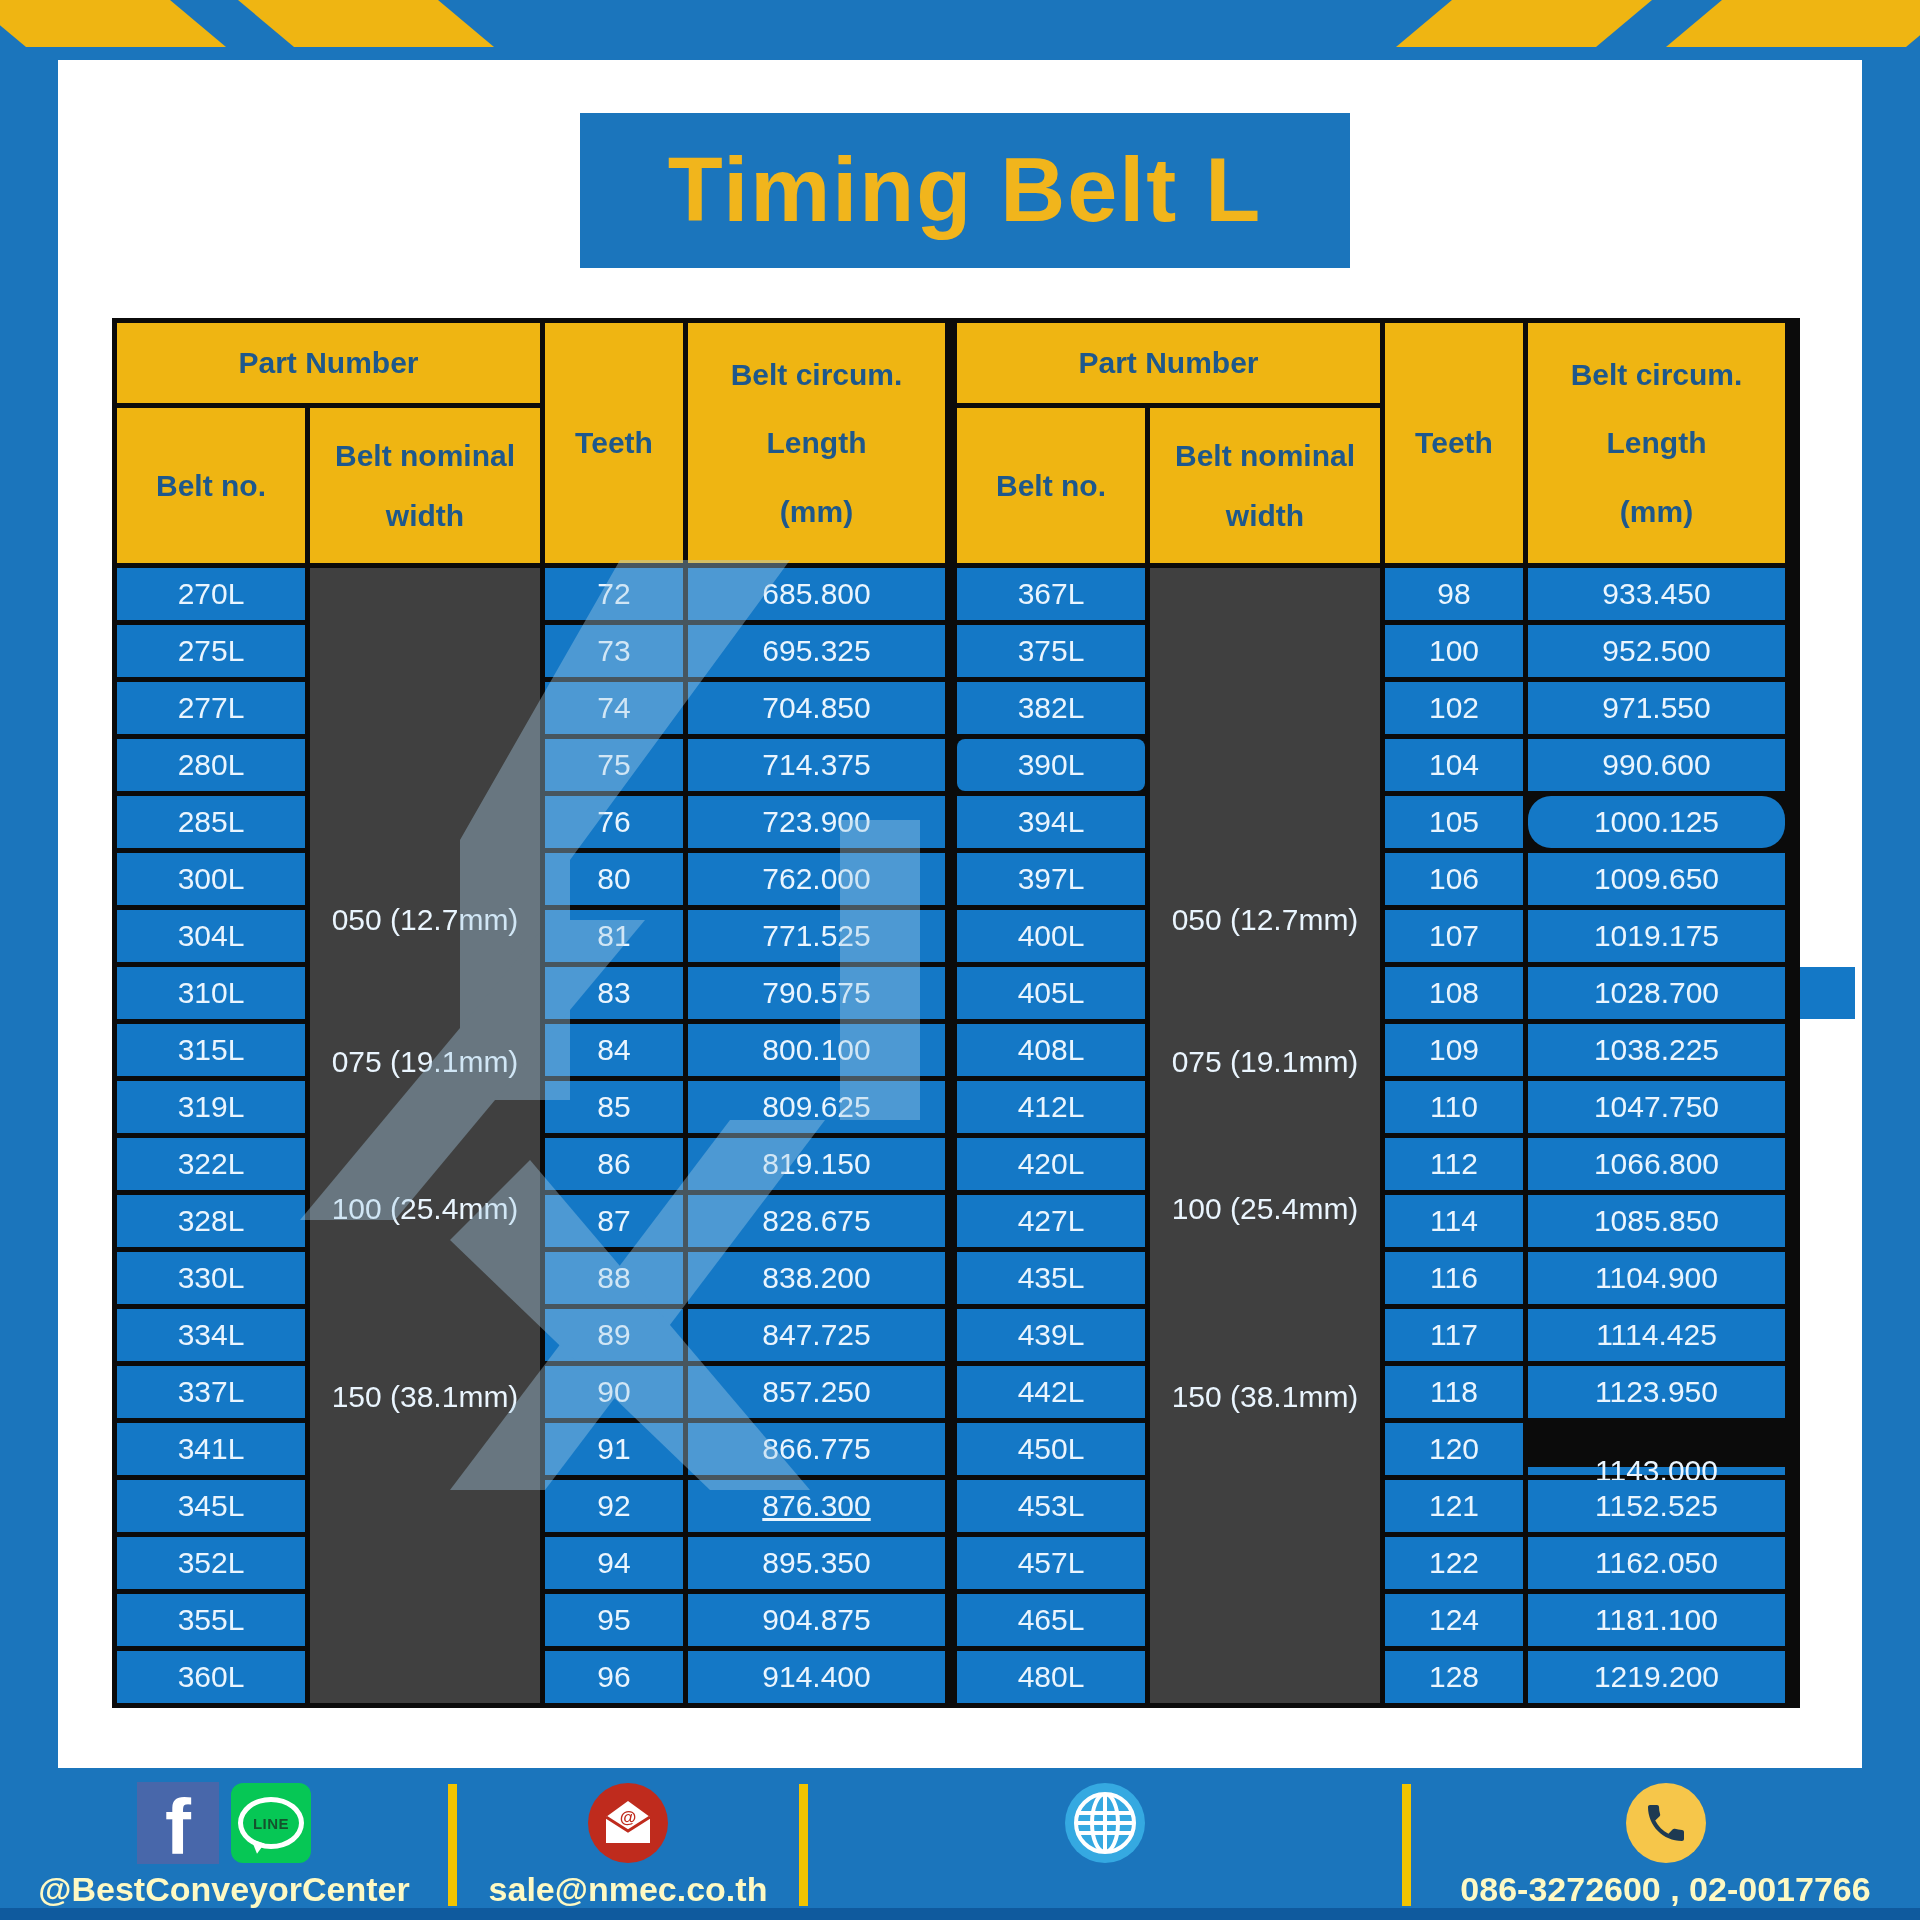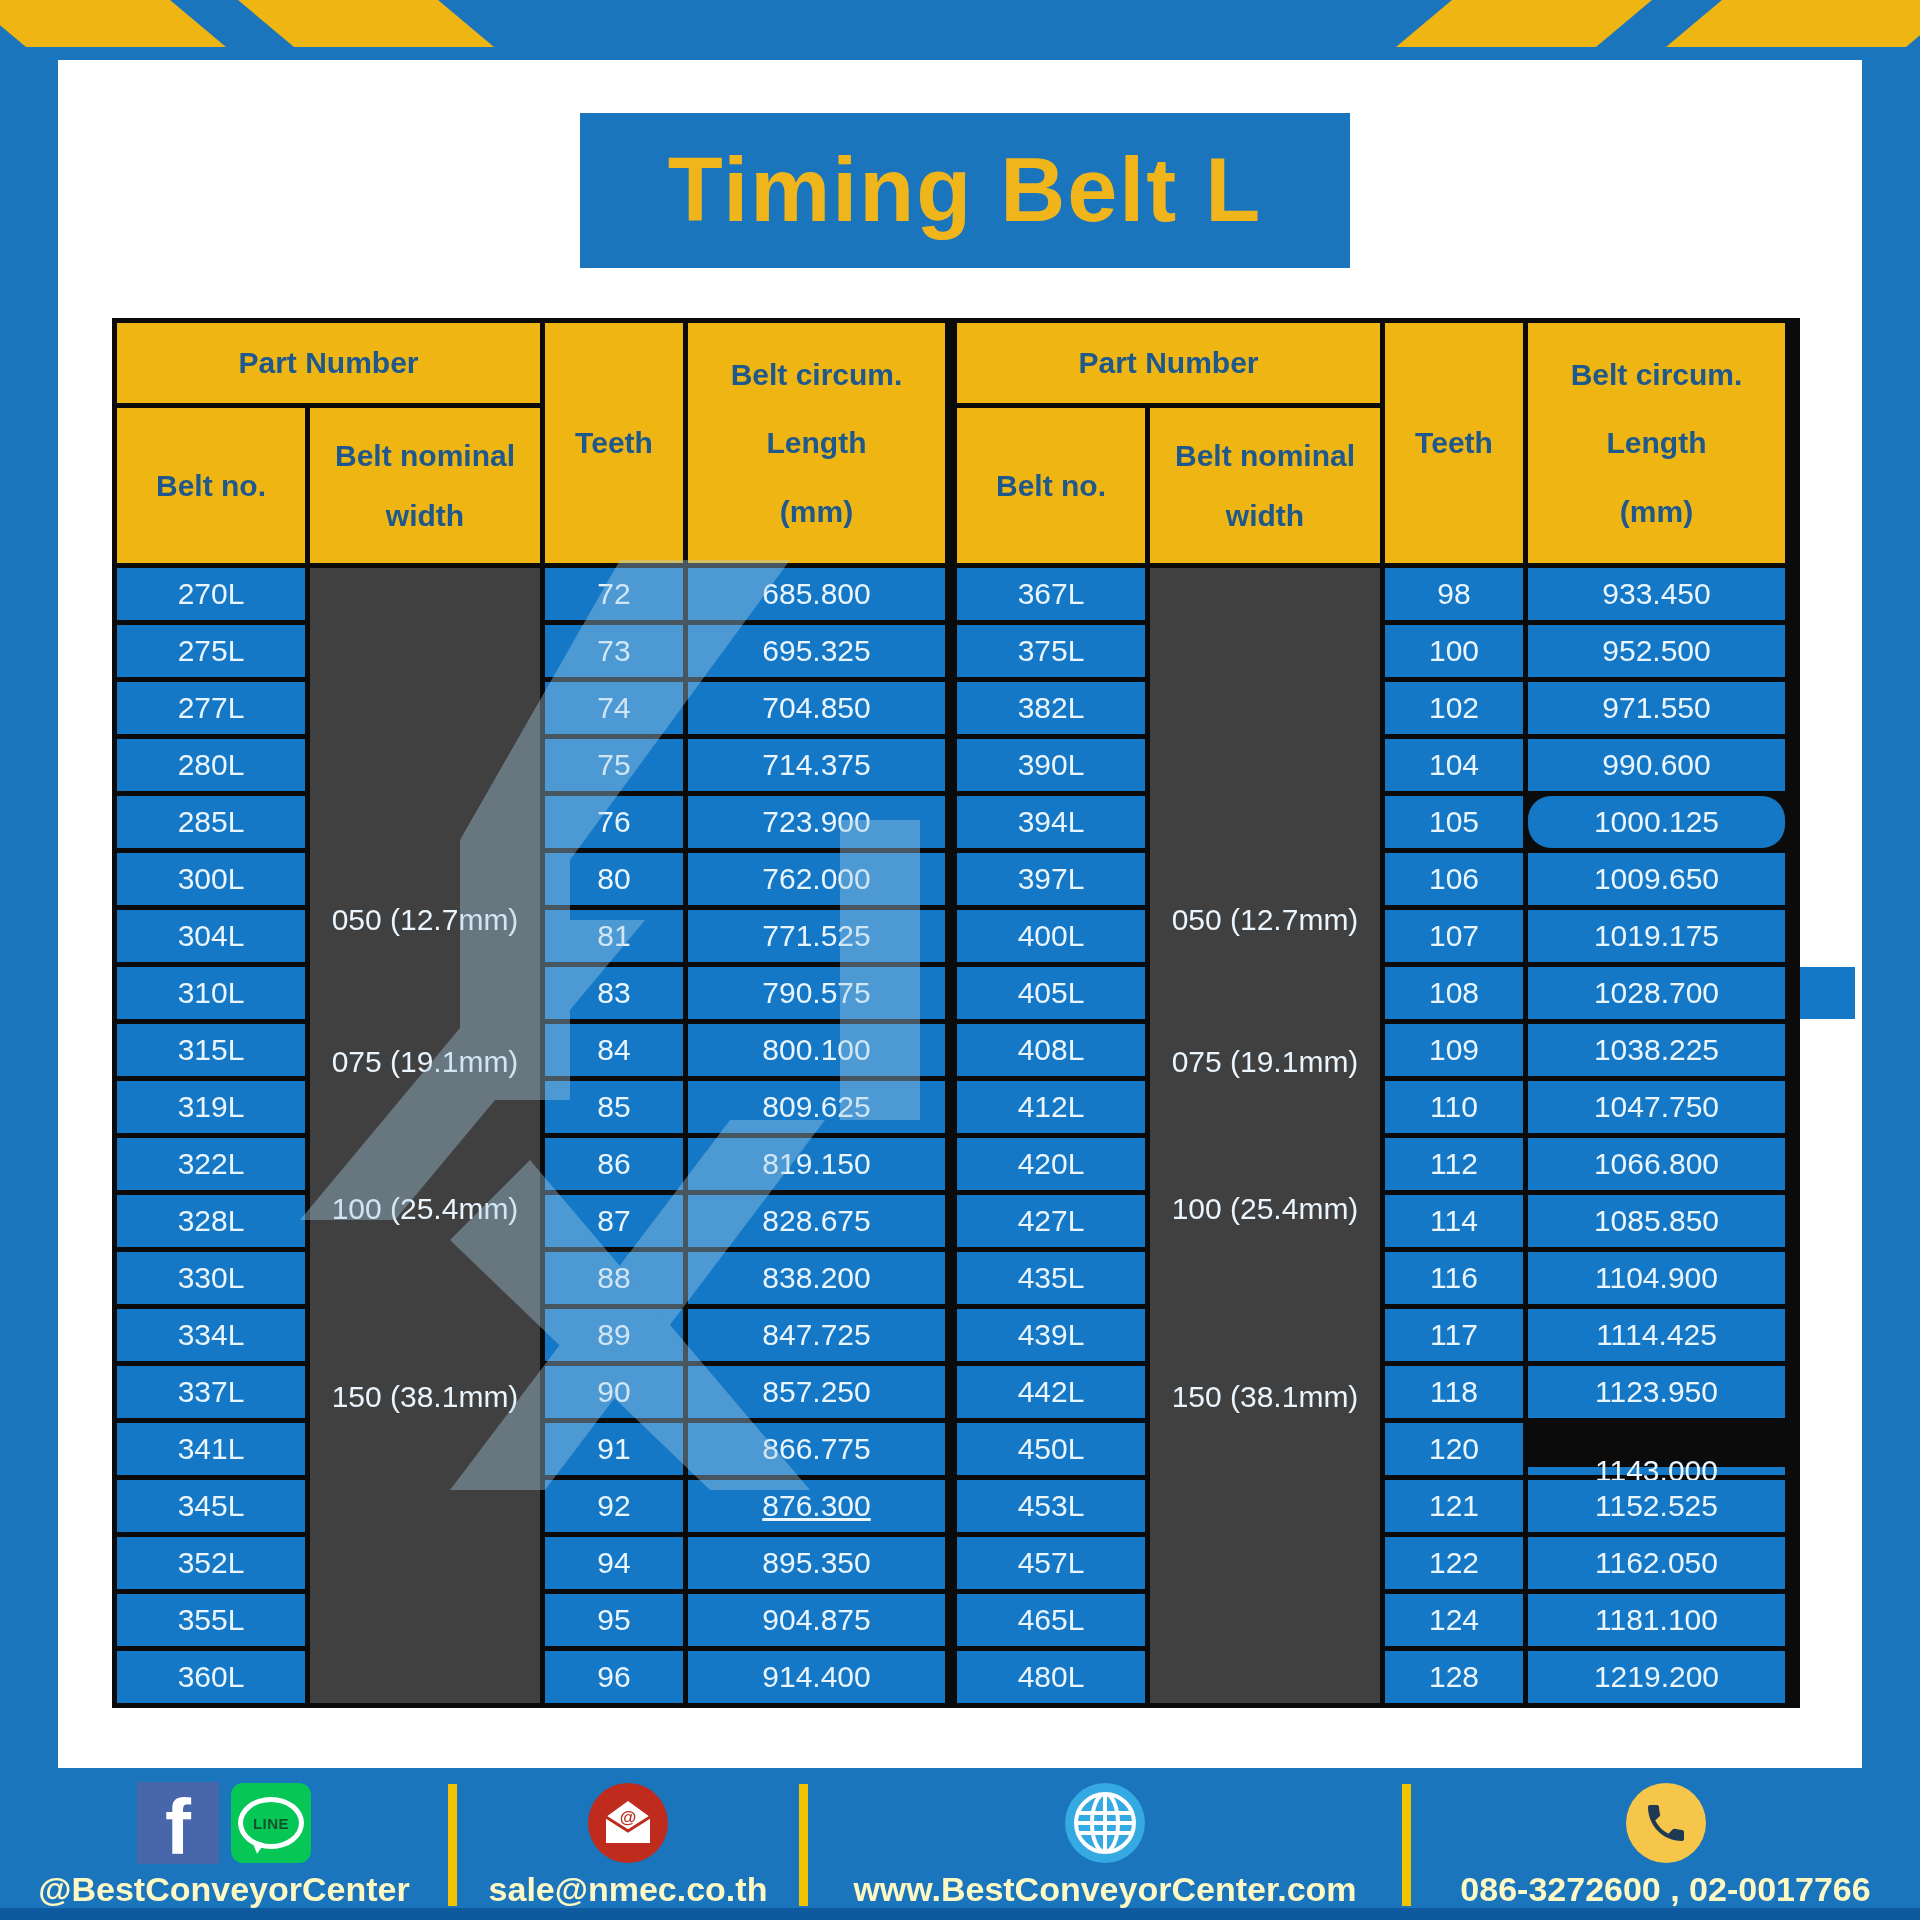--- a/index.html
+++ b/index.html
@@ -181,21 +181,21 @@
     <div class="overflow-patch"></div>
   <div class="dcell" style="grid-area: 3 / 1;">367L</div>
       <div class="dcell" style="grid-area: 3 / 3;">98</div>
       <div class="dcell" style="grid-area: 3 / 4;">933.450</div>
       <div class="dcell" style="grid-area: 4 / 1;">375L</div>
       <div class="dcell" style="grid-area: 4 / 3;">100</div>
       <div class="dcell" style="grid-area: 4 / 4;">952.500</div>
       <div class="dcell" style="grid-area: 5 / 1;">382L</div>
       <div class="dcell" style="grid-area: 5 / 3;">102</div>
       <div class="dcell" style="grid-area: 5 / 4;">971.550</div>
-      <div class="dcell" style="grid-area: 6 / 1;">390L</div>
+      <div class="dcell" style="grid-area: 6 / 1; border-radius: 8px;">390L</div>
       <div class="dcell" style="grid-area: 6 / 3;">104</div>
       <div class="dcell" style="grid-area: 6 / 4;">990.600</div>
       <div class="dcell" style="grid-area: 7 / 1;">394L</div>
       <div class="dcell" style="grid-area: 7 / 3;">105</div>
       <div class="dcell" style="grid-area: 7 / 4; border-radius: 23px;">1000.125</div>
       <div class="dcell" style="grid-area: 8 / 1;">397L</div>
       <div class="dcell" style="grid-area: 8 / 3;">106</div>
       <div class="dcell" style="grid-area: 8 / 4;">1009.650</div>
       <div class="dcell" style="grid-area: 9 / 1;">400L</div>
       <div class="dcell" style="grid-area: 9 / 3;">107</div>
@@ -285,21 +285,20 @@
           <circle cx="42" cy="42" r="29" fill="none" stroke="#ffffff" stroke-width="4"></circle>
           <g clip-path="url(#gclip)" stroke="#ffffff" stroke-width="4" fill="none">
             <ellipse cx="42" cy="42" rx="13" ry="29"></ellipse>
             <line x1="10" y1="32" x2="74" y2="32"></line>
             <line x1="10" y1="42" x2="74" y2="42"></line>
             <line x1="10" y1="52" x2="74" y2="52"></line>
             <line x1="42" y1="12" x2="42" y2="72"></line>
           </g>
         </svg>
       </div>
-      <div class="flabel">www.BestConveyorCenter.com</div>
     </div>
     <div class="fdiv"></div>
     <div class="fsec fs4">
       <div class="iconrow">
         <svg width="84" height="84" viewBox="0 0 84 84">
           <circle cx="42" cy="42" r="40" fill="#F6C64A"></circle>
           <g transform="translate(18,18) scale(2)">
             <path fill="#1E3A52" d="M6.62 10.79c1.44 2.83 3.76 5.14 6.59 6.59l2.2-2.21c.27-.27.67-.36 1.02-.24 1.12.37 2.33.57 3.57.57.55 0 1 .45 1 1V20c0 .55-.45 1-1 1-9.39 0-17-7.61-17-17 0-.55.45-1 1-1h3.5c.55 0 1 .45 1 1 0 1.25.2 2.45.57 3.57.11.35.03.74-.25 1.02l-2.2 2.2z"></path>
           </g>
         </svg>

